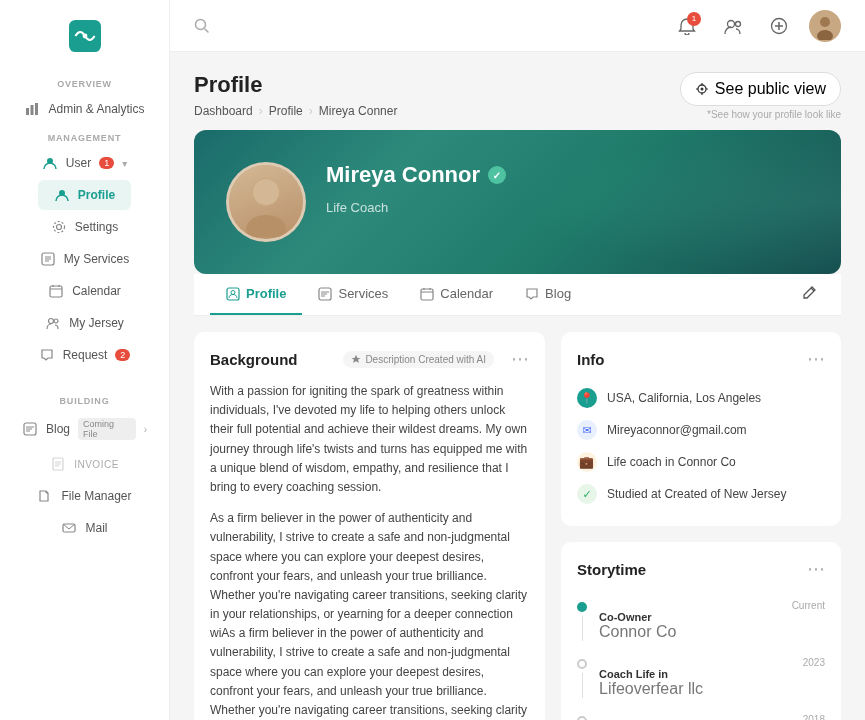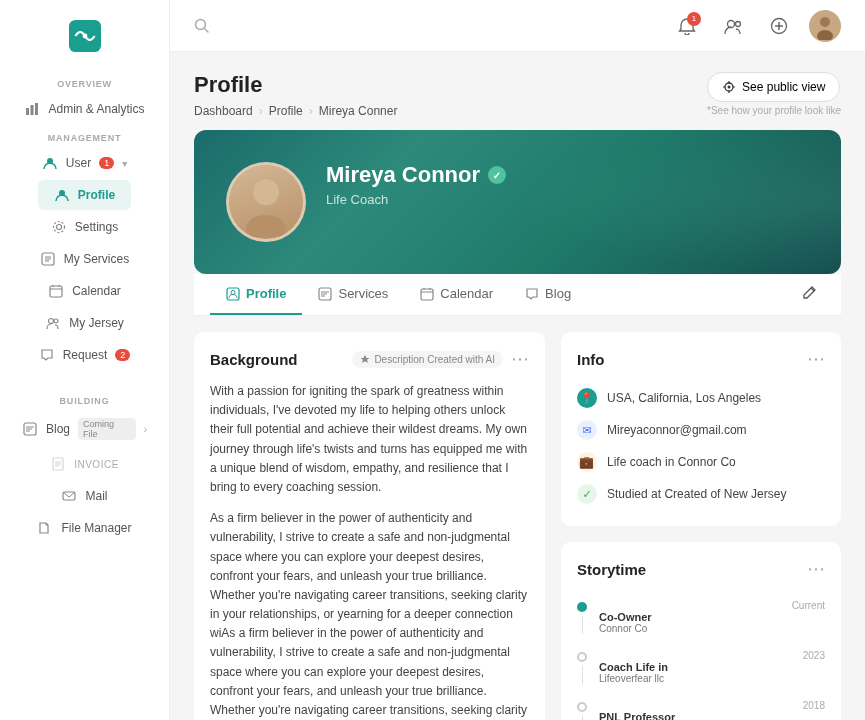--- a/index.html
+++ b/index.html
@@ -28,32 +28,32 @@
     .topbar-icon { width: 32px; height: 32px; border-radius: 50%; display: flex; align-items: center; justify-content: center; cursor: pointer; position: relative; color: #666; }
     .topbar-icon .notif-badge { position: absolute; top: 2px; right: 2px; background: #e74c3c; color: #fff; border-radius: 50%; width: 14px; height: 14px; font-size: 8px; display: flex; align-items: center; justify-content: center; }
     .topbar-avatar { width: 32px; height: 32px; border-radius: 50%; background: #c8a882; overflow: hidden; cursor: pointer; display: flex; align-items: center; justify-content: center; }
 
     
     .content { flex: 1; overflow-y: auto; padding: 20px 24px; }
     .page-title { font-size: 22px; font-weight: 700; color: #222; margin-bottom: 6px; }
     .breadcrumb { display: flex; align-items: center; gap: 6px; font-size: 12px; color: #888; margin-bottom: 4px; }
     .breadcrumb span { color: #555; }
     .breadcrumb .sep { color: #ccc; }
-    .public-view-btn { display: flex; align-items: center; gap: 6px; background: #fff; border: 1px solid #ddd; border-radius: 20px; padding: 7px 14px; font-size: 12px; cursor: pointer; font-weight: 500; }
+    .public-view-btn { display: flex; align-items: center; gap: 6px; background: #fff; border: 1px solid #ddd; border-radius: 20px; padding: 7px 14px; font-size: 16px; cursor: pointer; font-weight: 500; }
     .public-view-note { font-size: 10px; color: #aaa; text-align: right; margin-top: 3px; }
 
     
     .profile-banner { background: linear-gradient(135deg, #1a6b6b 0%, #2d8a7a 30%, #1f7a6a 60%, #164f4f 100%); border-radius: 12px; padding: 32px; display: flex; gap: 20px; margin-bottom: 0; position: relative; overflow: hidden; }
     .profile-banner::after { content: ''; position: absolute; right: 0; top: 0; bottom: 0; width: 50%; background: radial-gradient(ellipse at right, rgba(100,200,180,0.15) 0%, transparent 70%); pointer-events: none; }
     .profile-avatar { width: 80px; height: 80px; border-radius: 50%; border: 3px solid rgba(255,255,255,0.4); overflow: hidden; flex-shrink: 0; background: #c8a882; display: flex; align-items: center; justify-content: center; }
     .profile-avatar-inner { width: 100%; height: 100%; background: linear-gradient(160deg, #d4b896, #b89068); border-radius: 50%; display: flex; align-items: center; justify-content: center; }
     .profile-info { color: #fff; }
     .profile-name { font-size: 22px; font-weight: 700; display: flex; align-items: center; gap: 8px; }
     .profile-verified { width: 18px; height: 18px; background: #4fc3a1; border-radius: 50%; display: inline-flex; align-items: center; justify-content: center; font-size: 10px; color: #fff; }
-    .profile-title { font-size: 13px; color: rgba(255,255,255,0.75); margin-top: 4px; }
+    .profile-title { font-size: 13px; color: rgba(255,255,255,0.75); margin-top: 12px; }
 
     
     .tabs-bar { background: #fff; display: flex; align-items: center; border-bottom: 1px solid #eee; padding: 0 16px; margin-top: 0; }
     .tab { padding: 12px 16px; font-size: 13px; cursor: pointer; border-bottom: 2px solid transparent; color: #666; display: flex; align-items: center; gap: 6px; }
     .tab.active { border-bottom-color: #1a9e8f; color: #1a9e8f; font-weight: 600; }
     .tabs-edit { margin-left: auto; cursor: pointer; color: #555; padding: 8px; }
 
     
     .two-col { display: grid; grid-template-columns: 1fr 280px; gap: 16px; margin-top: 16px; }
 
@@ -80,21 +80,21 @@
     .storytime-timeline { padding: 8px 0; }
     .timeline-item { display: flex; gap: 12px; margin-bottom: 16px; position: relative; }
     .timeline-dot-col { display: flex; flex-direction: column; align-items: center; }
     .timeline-dot { width: 10px; height: 10px; border-radius: 50%; flex-shrink: 0; margin-top: 2px; }
     .timeline-dot.filled { background: #1a9e8f; }
     .timeline-dot.empty { background: #fff; border: 2px solid #ccc; }
     .timeline-line { width: 1px; flex: 1; background: #e0e0e0; margin-top: 4px; }
     .timeline-content { flex: 1; }
     .timeline-year { font-size: 10px; color: #aaa; text-align: right; }
     .timeline-role { font-size: 11px; font-weight: 600; color: #333; }
-    .timeline-place { font-size: 10px; color: #777; }
+    .timeline-place { font-size: 16px; color: #777; }
   </style>
 </head>
 <body>
 
 <nav class="sidebar">
   <div class="sidebar-logo">
     <svg viewBox="0 0 40 40" fill="none">
       <rect width="40" height="40" rx="8" fill="#1a9e8f"></rect>
       <path d="M8 20 Q14 10 20 20 Q26 30 32 20" stroke="white" stroke-width="2.5" fill="none"></path>
       <circle cx="20" cy="20" r="3" fill="white"></circle>
@@ -210,35 +210,35 @@
           <rect x="2" y="1" width="10" height="12" rx="1" stroke="#aaa" stroke-width="1.2" fill="none"></rect>
           <path d="M4 5h6M4 7h6M4 9h4" stroke="#aaa" stroke-width="1"></path>
         </svg>
     </div>
     <span style="font-size:10px;text-transform:uppercase;letter-spacing:0.5px">INVOICE</span>
   </div>
 
   <div class="sidebar-item">
     <div class="icon">
       <svg width="14" height="14" viewBox="0 0 14 14">
+          <path d="M2 2h6l2 2v8H2z" stroke="#888" stroke-width="1.2" fill="none"></path>
+          <path d="M8 2v2h2" stroke="#888" stroke-width="1" fill="none"></path>
+        </svg>
+    </div>
+    <span>File Manager</span>
+  </div>
+
+  <div class="sidebar-item">
+    <div class="icon">
+      <svg width="14" height="14" viewBox="0 0 14 14">
           <rect x="1" y="3" width="12" height="8" rx="1.5" stroke="#888" stroke-width="1.2" fill="none"></rect>
           <path d="M1 3l6 5 6-5" stroke="#888" stroke-width="1" fill="none"></path>
         </svg>
     </div>
     <span>Mail</span>
-  </div>
-
-  <div class="sidebar-item">
-    <div class="icon">
-      <svg width="14" height="14" viewBox="0 0 14 14">
-          <path d="M2 2h6l2 2v8H2z" stroke="#888" stroke-width="1.2" fill="none"></path>
-          <path d="M8 2v2h2" stroke="#888" stroke-width="1" fill="none"></path>
-        </svg>
-    </div>
-    <span>File Manager</span>
   </div>
 </nav>
 
 <div class="main">
 
   <div class="topbar">
     <div class="topbar-search">
       <svg width="16" height="16" viewBox="0 0 16 16">
           <circle cx="6.5" cy="6.5" r="5" stroke="#aaa" stroke-width="1.5" fill="none"></circle>
           <path d="M11 11l3 3" stroke="#aaa" stroke-width="1.5" stroke-linecap="round"></path>
@@ -357,21 +357,21 @@
       </div>
     </div>
 
     <div class="two-col">
 
       <div>
 
         <div class="card">
           <div class="card-header">
             <span class="card-title">Background</span>
-            <div style="display:flex;align-items:center;gap:8px;">
+            <div style="display:flex;align-items:center;gap:17px;">
               <div class="bg-ai-badge">
                 <svg width="10" height="10" viewBox="0 0 10 10">
                     <path d="M5 1l1.5 3h3l-2.5 1.8 1 3L5 7.2 2 8.8l1-3L.5 4h3z" fill="#888"></path>
                   </svg>
                 <span>Description Created with AI</span>
               </div>
               <span class="card-menu">⋯</span>
             </div>
           </div>
           <div class="bg-text">

